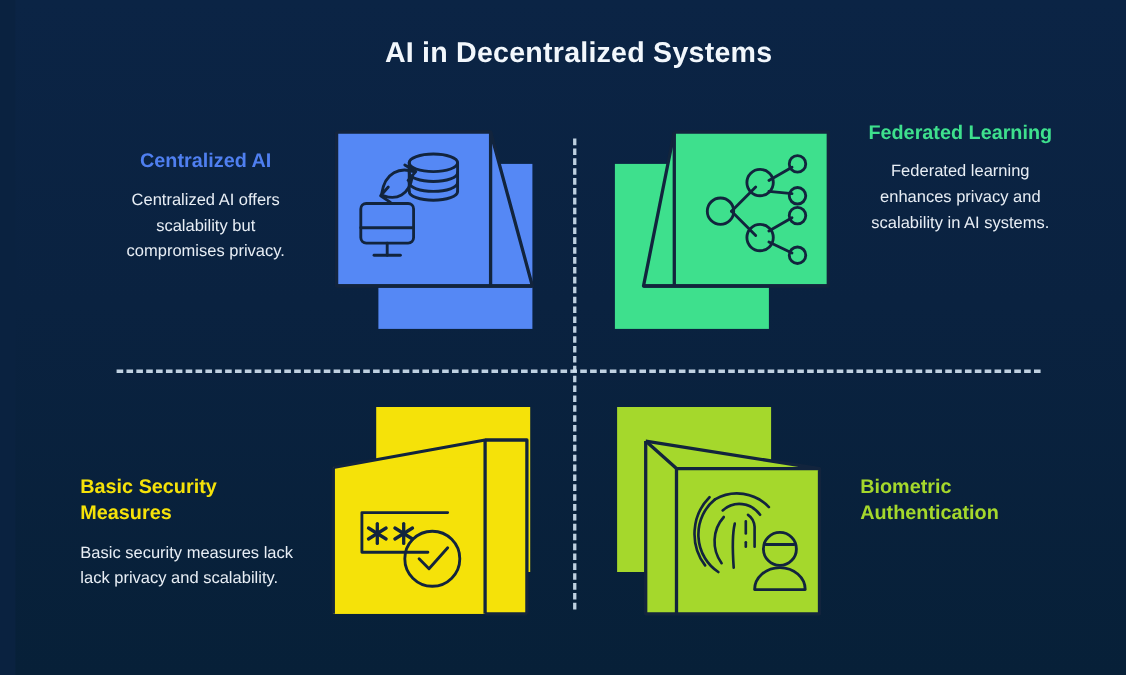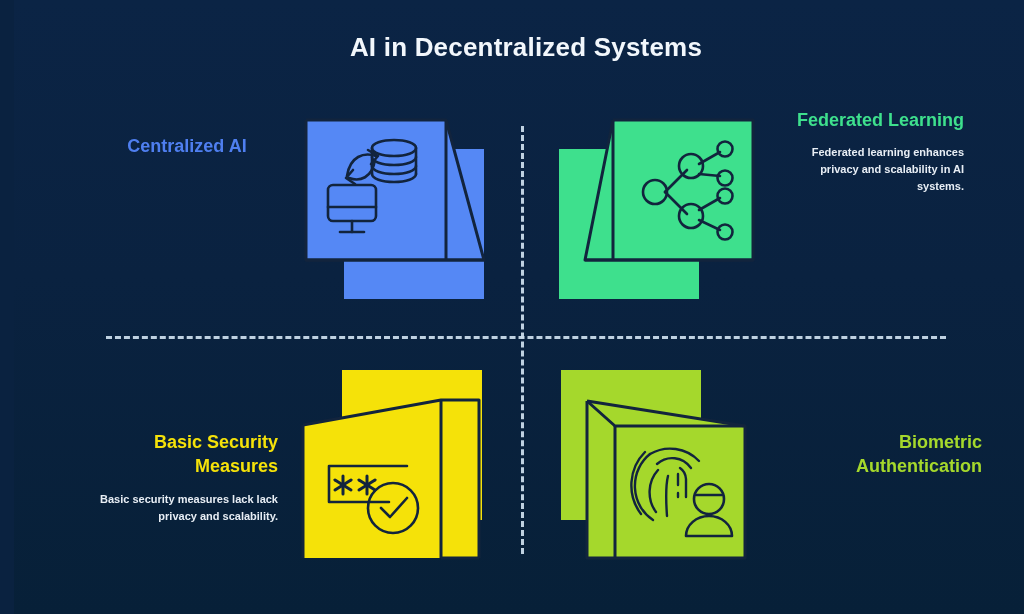--- a/index.html
+++ b/index.html
@@ -60,29 +60,28 @@
     position: absolute;
     width: 182px;
   }
   .txt-block .heading {
     font-size: 18px;
     font-weight: bold;
     line-height: 1.35;
     margin-bottom: 12px;
   }
   .txt-block .body {
-    font-size: 11px;
+    font-size: 15px;
     line-height: 1.55;
     color: #e8eef5;
-    font-weight: bold;
   }
   #tb-tl { left: 82px;  top: 134px; text-align: center; }
-  #tb-tr { left: 768px; top: 108px; text-align: right;  }
-  #tb-bl { left: 70px;  top: 430px; text-align: right; width: 194px; }
-  #tb-br { left: 768px; top: 430px; text-align: right;  width: 200px; }
+  #tb-tr { left: 768px; top: 108px; text-align: center;  }
+  #tb-bl { left: 59px;  top: 430px; text-align: left; width: 194px; }
+  #tb-br { left: 768px; top: 430px; text-align: left;  width: 200px; }
 
   #tb-tl .heading { color: #4f7ff0; }
   #tb-tr .heading { color: #3ee08d; }
   #tb-bl .heading { color: #f5e209; }
   #tb-br .heading { color: #a5d82c; }
 
   
   .cube {
     position: absolute;
     width: 200px;
@@ -99,20 +98,21 @@
 
 <div id="canvas">
 
   <div id="title">AI in Decentralized Systems</div>
 
   <div class="divider-h"></div>
   <div class="divider-v"></div>
 
   <div class="txt-block" id="tb-tl">
     <div class="heading">Centralized AI</div>
+    <div class="body">Centralized AI offers scalability but compromises privacy.</div>
   </div>
 
   <div class="cube" id="cube-tl">
     <svg viewBox="0 0 200 200" xmlns="http://www.w3.org/2000/svg">
 
       <rect x="42" y="41" width="140" height="150" fill="#5588f5"></rect>
 
       <polygon points="4,152 4,12 144,12 182,152" fill="#5588f5"></polygon>
 
       <rect x="4" y="12" width="140" height="140" fill="#5588f5"></rect>

